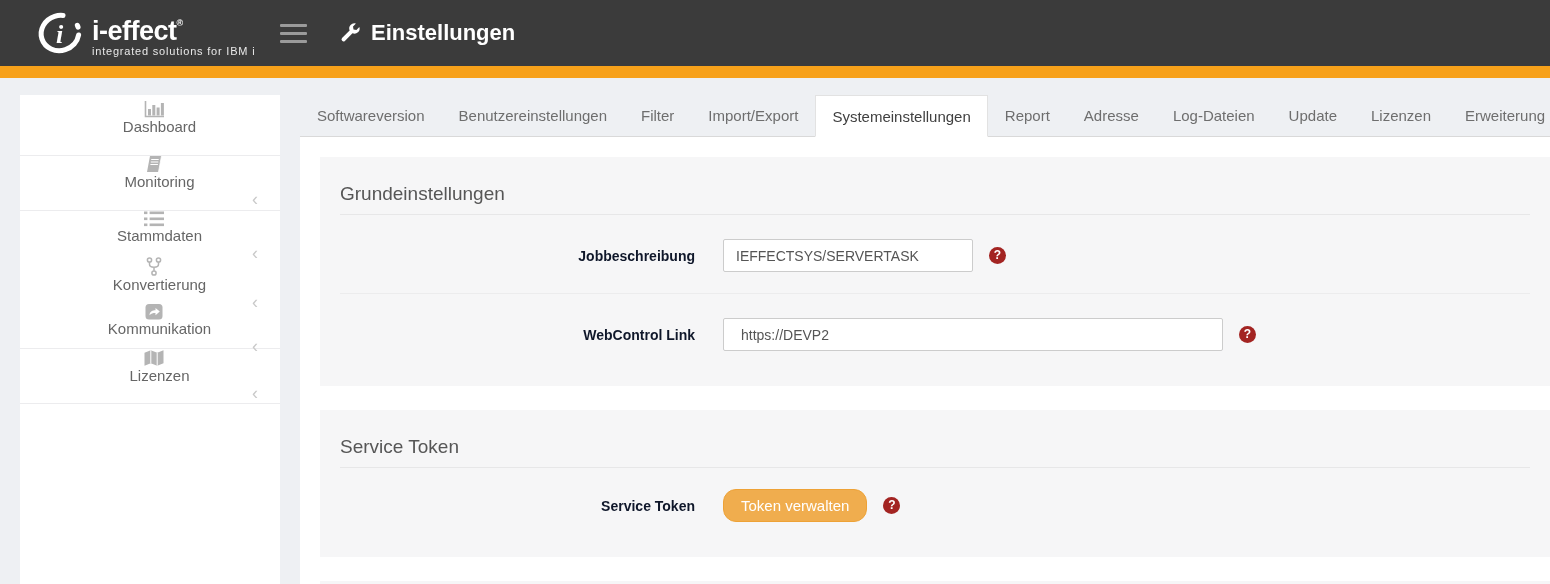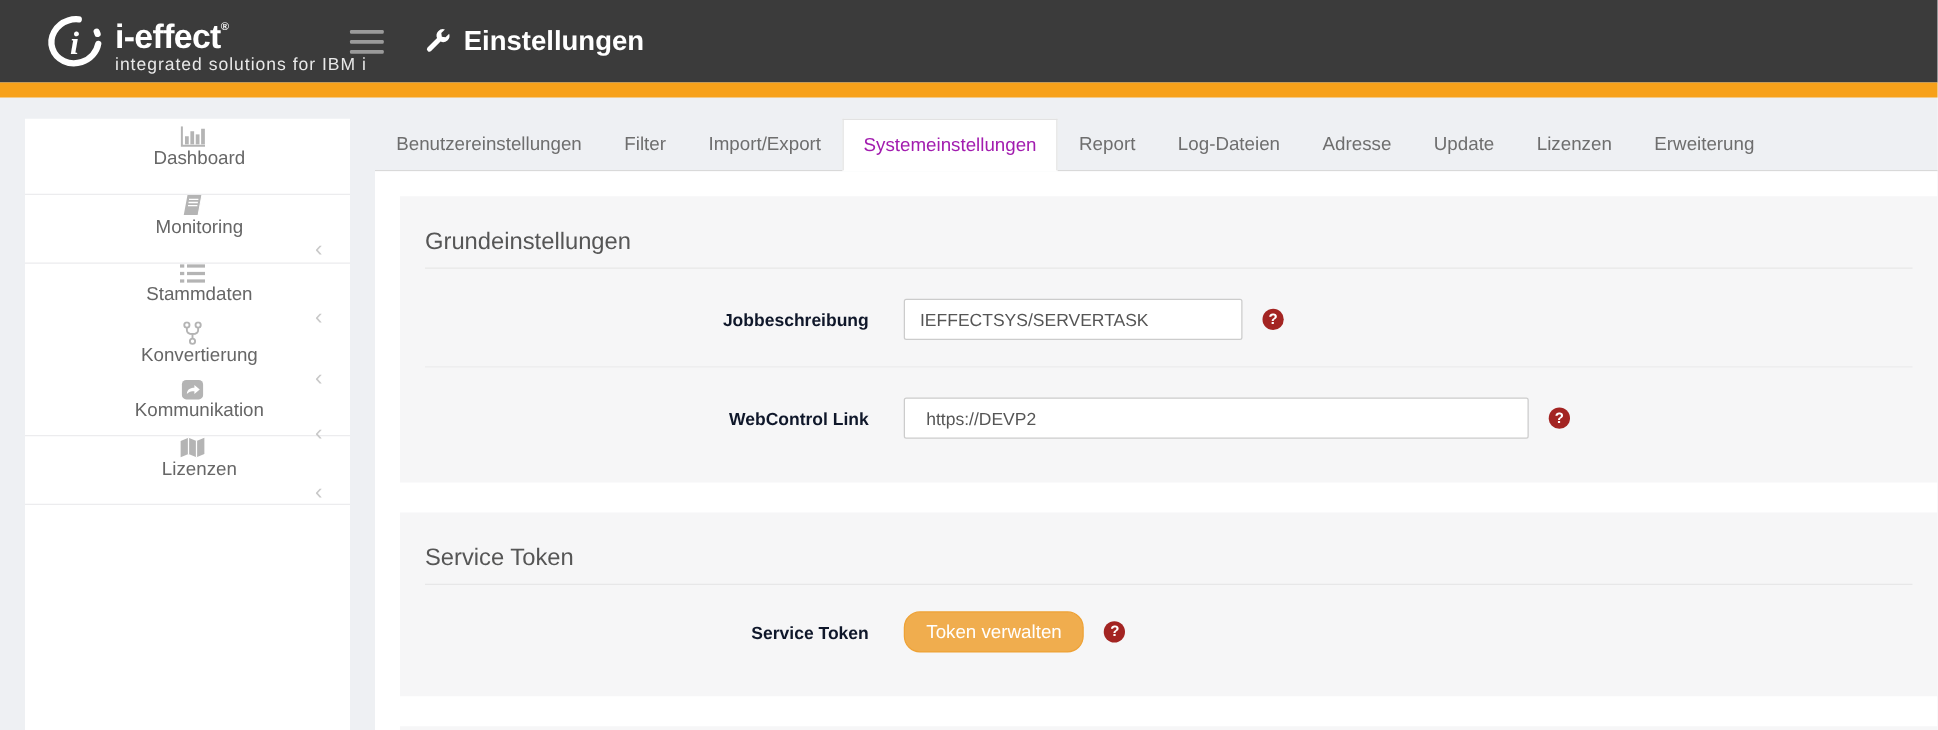--- a/index.html
+++ b/index.html
@@ -16,21 +16,21 @@
   }
   .accent-bar {
     position: absolute; left: 0; top: 66px; width: 100%; height: 12px;
     background: #f7a11a;
   }
   .logo { display: flex; align-items: center; margin-left: 34px; width: 200px; }
   .logo-mark { width: 52px; height: 46px; flex: 0 0 auto; }
   .logo-textblock { margin-left: 6px; color: #fff; }
   .logo-brand { font-size: 27px; font-weight: bold; letter-spacing: -0.5px; line-height: 26px; }
   .logo-brand sup { font-size: 9px; vertical-align: 14px; }
-  .logo-tagline { font-size: 14px; letter-spacing: 0.8px; color: #e9e9e9; margin-top: 1px; white-space: nowrap; }
+  .logo-tagline { font-size: 11px; letter-spacing: 0.8px; color: #e9e9e9; margin-top: 1px; white-space: nowrap; }
   .hamburger { margin-left: 46px; width: 27px; cursor: pointer; }
   .hamburger span { display: block; height: 3px; background: #9a9a9a; margin: 5px 0; border-radius: 1px; }
   .page-title-wrap { display: flex; align-items: center; margin-left: 32px; }
   .wrench { width: 22px; height: 22px; margin-right: 10px; }
   .page-title { color: #fff; font-size: 22px; font-weight: bold; }
 
   
   .sidebar {
     position: absolute; left: 20px; top: 95px; width: 260px; bottom: -20px;
     background: #fff;
@@ -51,21 +51,21 @@
   .tabbar {
     display: flex; height: 42px; border-bottom: 1px solid #d9d9d9;
     font-size: 15px; color: #6e6e6e;
   }
   .tab {
     padding: 0 16px; display: flex; align-items: center; cursor: pointer;
     white-space: nowrap; border: 1px solid transparent;
   }
   .tab.active {
     background: #fff; border: 1px solid #e2e2e2; border-bottom: 1px solid #fff;
-    margin-bottom: -1px; color: #a21caf;
+    margin-bottom: -1px; color: #404040;
   }
   .content {
     position: absolute; left: 0; right: 0; top: 42px; bottom: -200px;
     background: #fff; padding: 20px 0 0 20px;
   }
   .panel { background: #f6f6f7; margin-bottom: 24px; padding: 18px 20px 0 20px; }
   .panel-title { font-size: 19px; font-weight: 400; color: #565656; margin: 8px 0 9px 0; }
   .panel-divider { border: none; border-top: 1px solid #e7e7e8; height: 0; }
   .row-divider { border: none; border-top: 1px solid #ececed; height: 0; }
   .form-row { display: flex; align-items: center; padding: 24px 0 21px 0; }
@@ -73,21 +73,21 @@
   .form-label {
     width: 355px; text-align: right; font-size: 14px; font-weight: bold;
     color: #0f172a; flex: 0 0 auto;
   }
   .form-control-wrap { margin-left: 28px; display: flex; align-items: center; }
   .text-input {
     height: 33px; border: 1px solid #ccc; border-radius: 2px; background: #fff;
     font-family: "Liberation Sans", sans-serif; font-size: 14px; color: #555;
     padding: 0 12px; outline: none;
   }
-  .text-input.narrow { width: 271px; }
+  .text-input.narrow { width: 250px; }
   .text-input.wide { width: 500px; padding-left: 17px; }
   .btn-warning {
     height: 33px; padding: 0 17px; background: #f0ad4e; color: #fff;
     border: 1px solid #eea236; border-radius: 13px; font-size: 15px;
     font-family: "Liberation Sans", sans-serif; cursor: pointer;
   }
   .help-icon {
     width: 17px; height: 17px; border-radius: 50%; background: #a32422;
     color: #fff; font-size: 12px; font-weight: bold; line-height: 17px;
     text-align: center; margin-left: 16px; flex: 0 0 auto; cursor: pointer;
@@ -199,27 +199,28 @@
         </svg>
       </span>
       <span class="side-label">Lizenzen</span>
       <span class="side-chevron">‹</span>
     </li>
   </ul>
 </nav>
 
 <main class="main">
   <div class="tabbar">
+    <div class="tab">Softwareversion</div>
     <div class="tab">Benutzereinstellungen</div>
     <div class="tab">Filter</div>
     <div class="tab">Import/Export</div>
     <div class="tab active">Systemeinstellungen</div>
     <div class="tab">Report</div>
+    <div class="tab">Adresse</div>
     <div class="tab">Log-Dateien</div>
-    <div class="tab">Adresse</div>
     <div class="tab">Update</div>
     <div class="tab">Lizenzen</div>
     <div class="tab">Erweiterung</div>
   </div>
 
   <div class="content">
 
     <section class="panel">
       <h2 class="panel-title">Grundeinstellungen</h2>
       <hr class="panel-divider">

